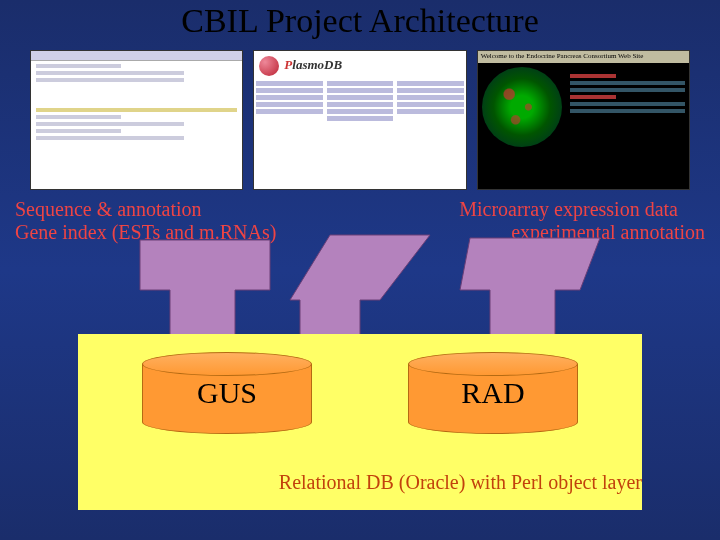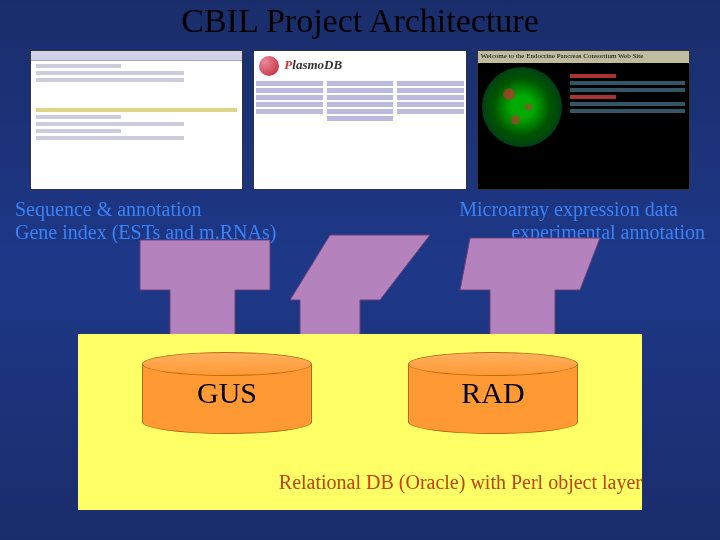--- a/index.html
+++ b/index.html
@@ -70,21 +70,21 @@
     border-radius:50%;
   }
   .shot3 .side { position: absolute; top: 20px; left: 92px; right: 4px; }
   .shot3 .sline { height: 4px; background: #356; margin: 3px 0; }
   .shot3 .sline.r { background: #a33; width: 40%; }
 
   .midlabels {
     display: flex;
     padding: 8px 15px 0 15px;
     justify-content: space-between;
-    color: #3b82f6;
+    color: #ef4444;
     font-size: 20px;
   }
   .midlabels .left { text-align: left; }
   .midlabels .right { text-align: left; margin-left: 9px; }
 
   .arrows {
     position: absolute;
     top: 230px; left: 0; right: 0; height: 120px;
     pointer-events: none;
   }

